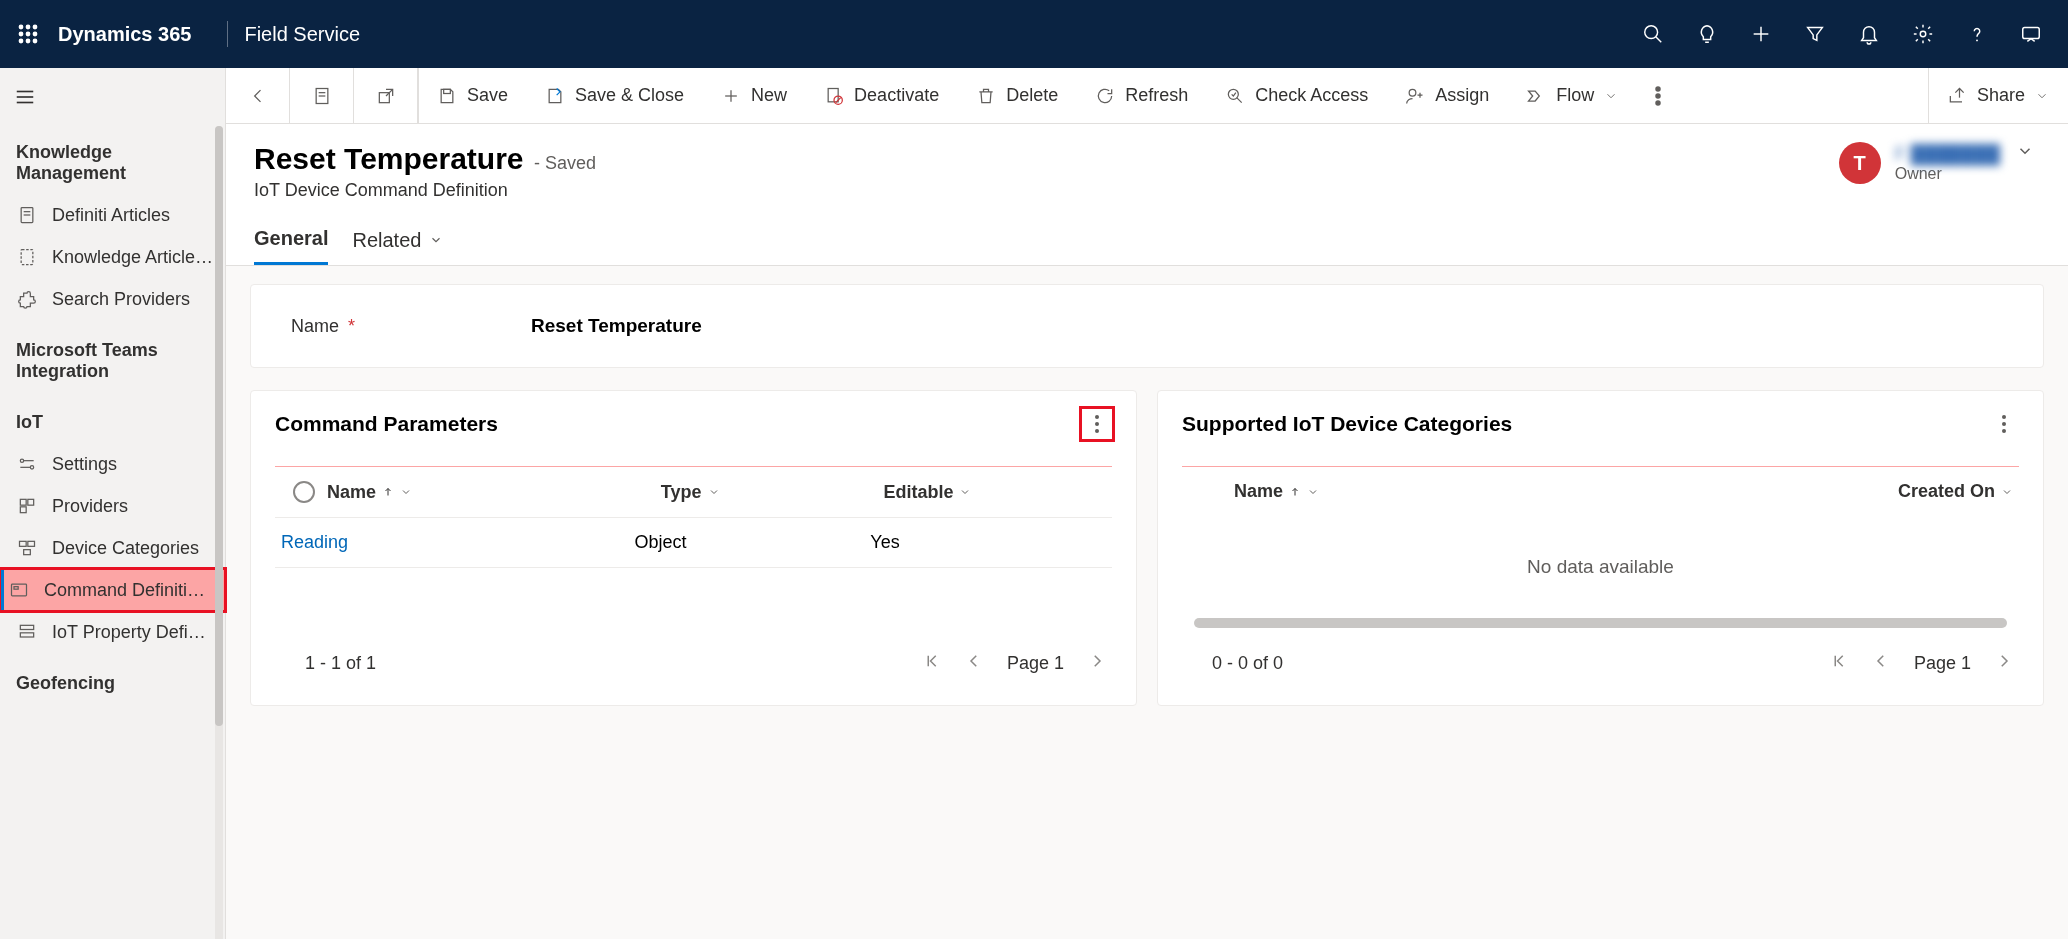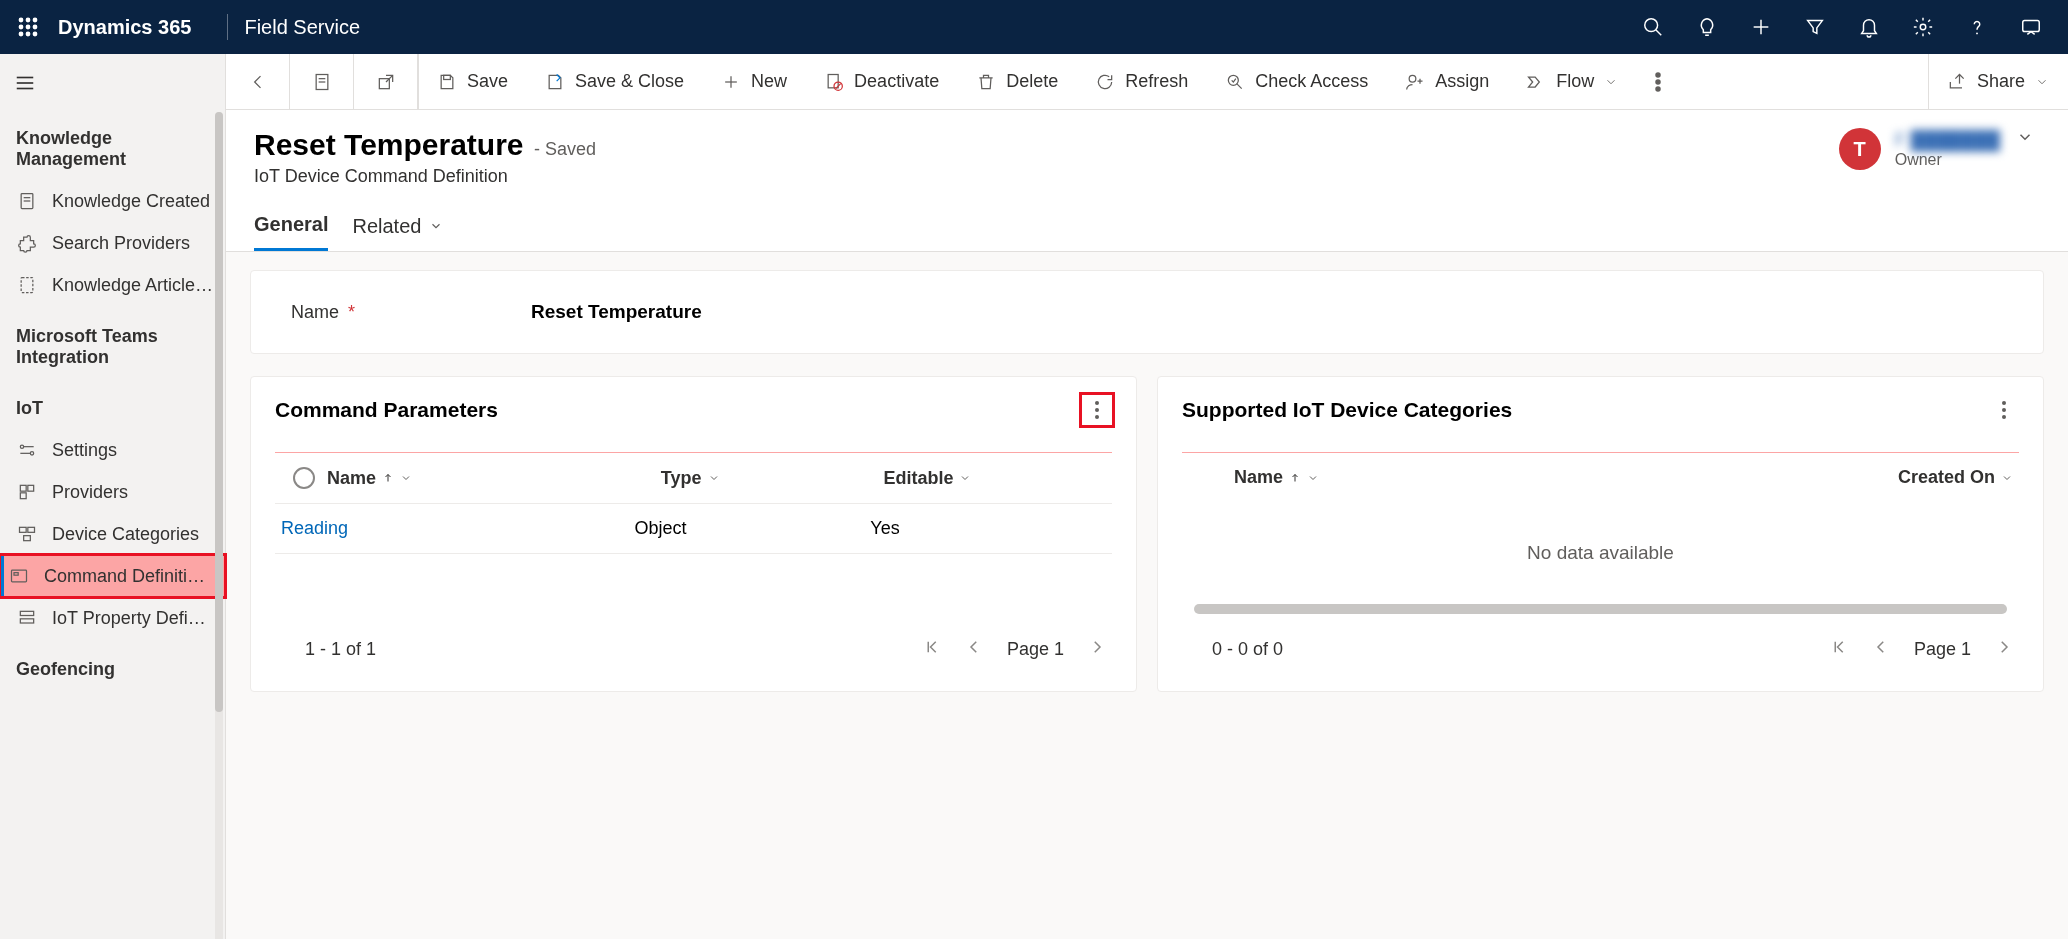--- a/index.html
+++ b/index.html
@@ -1,20 +1,20 @@
 <!DOCTYPE html>
 <html><head>
 <meta charset="utf-8">
 <style>
   * { box-sizing: border-box; margin: 0; padding: 0; font-family: "Segoe UI", sans-serif; }
   body { background: #fff; width: 2068px; height: 939px; overflow: hidden; }
 
   
   .topbar {
-    height: 54px;
+    height: 68px;
     background: #0a2342;
     color: #fff;
     display: flex;
     align-items: center;
     padding: 0 10px;
     font-size: 20px;
   }
   .topbar .waffle { width: 36px; display: flex; align-items: center; justify-content: center; }
   .topbar .brand { font-weight: 600; margin: 0 20px 0 12px; white-space: nowrap; }
   .topbar .divider { width: 1px; height: 26px; background: rgba(255,255,255,.35); margin: 0 16px; }
@@ -205,37 +205,37 @@
 
     <div class="section-title">Knowledge Management</div>
     <div class="nav-item">
       <span class="ic">
           <svg width="20" height="20" viewBox="0 0 24 24">
             <rect x="5" y="3" width="14" height="18" rx="1"></rect>
             <line x1="8" y1="8" x2="16" y2="8"></line>
             <line x1="8" y1="12" x2="16" y2="12"></line>
           </svg>
         </span>
-      <span>Knowledge Created</span>
+      <span>Definiti Articles</span>
+    </div>
+    <div class="nav-item">
+      <span class="ic">
+          <svg width="20" height="20" viewBox="0 0 24 24">
+            <rect x="5" y="3" width="14" height="18" rx="1" stroke-dasharray="3 2"></rect>
+          </svg>
+        </span>
+      <span>Knowledge Article…</span>
     </div>
     <div class="nav-item">
       <span class="ic">
           <svg width="20" height="20" viewBox="0 0 24 24">
             <path d="M4 9h4V5h4a2 2 0 1 1 4 0h0v4h4v4a2 2 0 1 1 0 4v0h-4v4h-4a2 2 0 1 1-4 0v0H4v-4a2 2 0 1 1 0-4z"></path>
           </svg>
         </span>
       <span>Search Providers</span>
-    </div>
-    <div class="nav-item">
-      <span class="ic">
-          <svg width="20" height="20" viewBox="0 0 24 24">
-            <rect x="5" y="3" width="14" height="18" rx="1" stroke-dasharray="3 2"></rect>
-          </svg>
-        </span>
-      <span>Knowledge Article…</span>
     </div>
 
     <div class="section-title">Microsoft Teams Integration</div>
 
     <div class="section-title">IoT</div>
     <div class="nav-item">
       <span class="ic">
           <svg width="20" height="20" viewBox="0 0 24 24">
             <circle cx="6" cy="8" r="2"></circle>
             <line x1="8" y1="8" x2="20" y2="8"></line>

